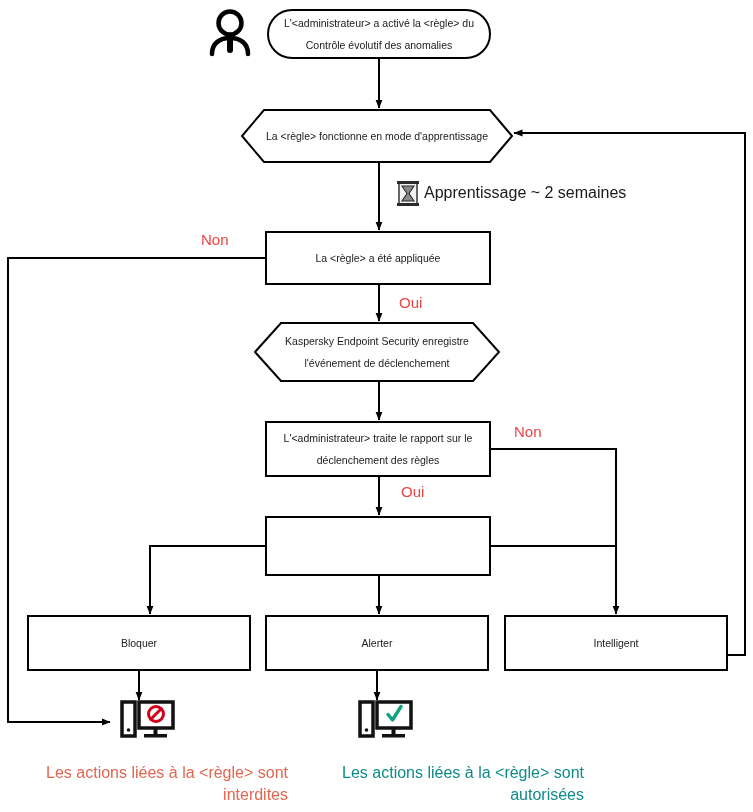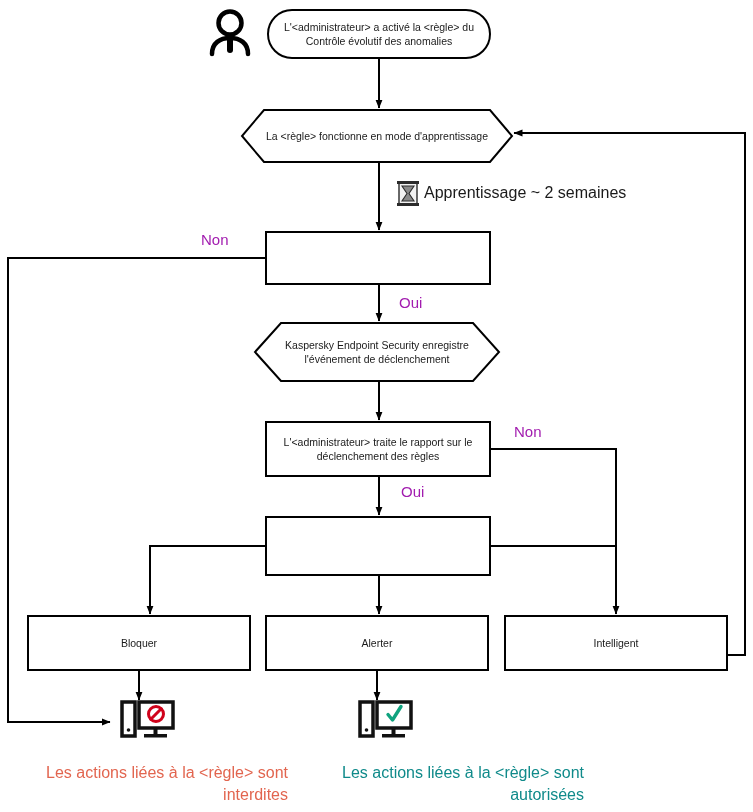--- a/index.html
+++ b/index.html
@@ -22,32 +22,32 @@
     position: absolute;
     left: 0;
     top: 0;
     width: 753px;
     height: 812px;
   }
   .node-label {
     position: absolute;
     text-align: center;
     font-size: 10.5px;
-    line-height: 14px;
+    line-height: 22px;
     color: #1a1a1a;
     pointer-events: none;
     white-space: pre-line;
     display: flex;
     align-items: center;
     justify-content: center;
   }
   .edge-label {
     position: absolute;
     font-size: 15px;
-    color: #a21caf;
+    color: #ef4444;
     line-height: 18px;
   }
   .note-text {
     position: absolute;
     font-size: 16px;
     color: #1a1a1a;
     line-height: 20px;
     white-space: nowrap;
   }
   .caption {
@@ -151,20 +151,21 @@
       <rect x="382" y="734" width="23" height="3.5" fill="#111111"></rect>
       <path d="M388,714.5 L392.5,720 L401,706.5" fill="none" stroke="#10a37f" stroke-width="3.4" stroke-linecap="round" stroke-linejoin="round"></path>
     </g>
   </svg>
 
   <div class="node-label" style="left:272px; top:12px; width:214px; height:44px;">L'&lt;administrateur&gt; a activé la &lt;règle&gt; du
 Contrôle évolutif des anomalies</div>
 
   <div class="node-label" style="left:252px; top:122px; width:250px; height:28px;">La &lt;règle&gt; fonctionne en mode d'apprentissage</div>
 
+  <div class="node-label" style="left:270px; top:244px; width:216px; height:28px;">La &lt;règle&gt; a été appliquée</div>
 
   <div class="node-label" style="left:266px; top:335px; width:222px; height:34px;">Kaspersky Endpoint Security enregistre
 l'événement de déclenchement</div>
 
   <div class="node-label" style="left:270px; top:432px; width:216px; height:34px;">L'&lt;administrateur&gt; traite le rapport sur le
 déclenchement des règles</div>
 
 
   <div class="node-label" style="left:32px; top:629px; width:214px; height:28px;">Bloquer</div>
 

